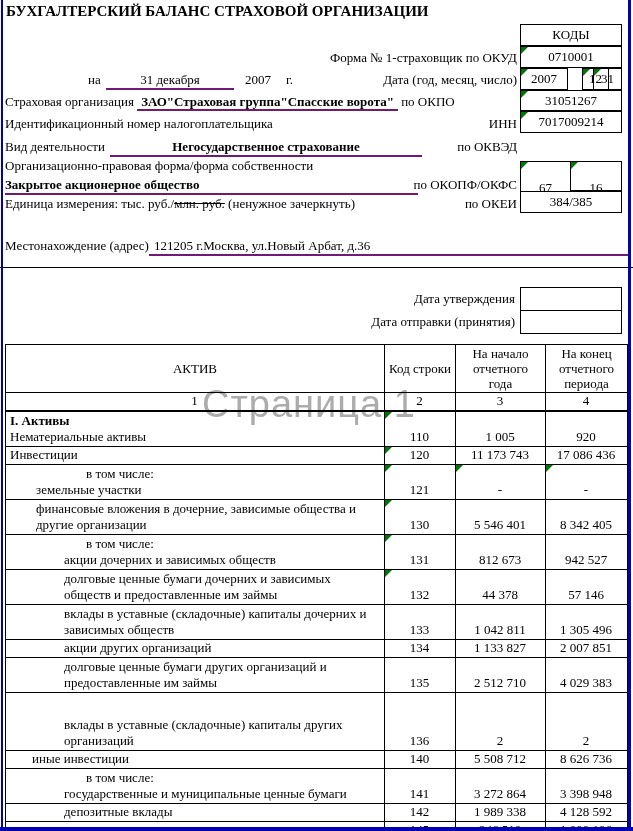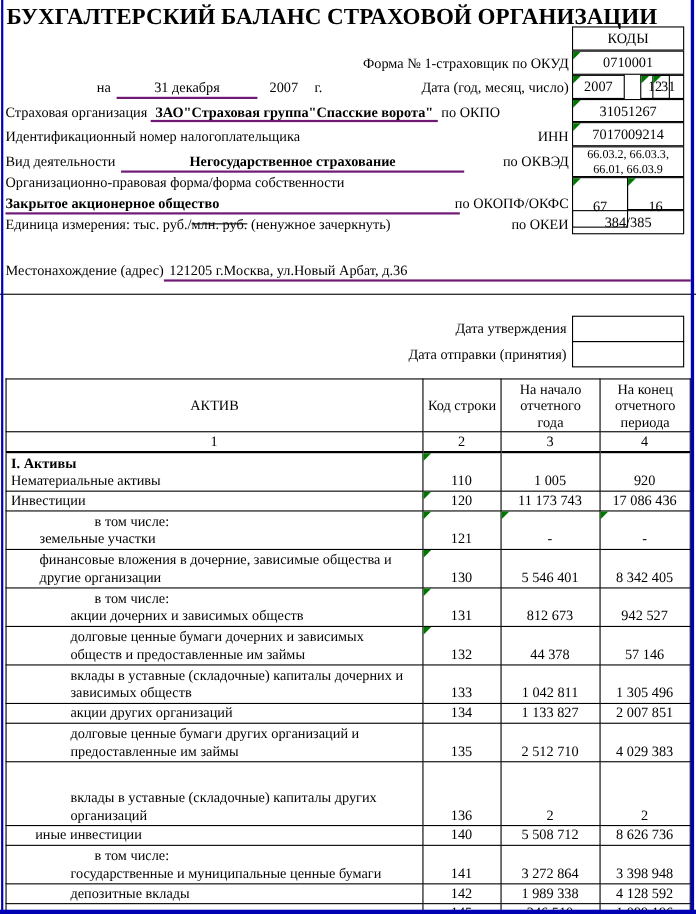--- a/index.html
+++ b/index.html
@@ -4,21 +4,21 @@
 <style>
   * { box-sizing: border-box; }
   html,body { margin:0; padding:0; background:#fff; }
   .page {
     position:relative; width:633px; height:831px; overflow:hidden;
     background:#fff; color:#000;
     font-family:"Liberation Serif", serif; font-size:13px;
   }
   .abs { position:absolute; white-space:nowrap; }
   .b { font-weight:bold; }
-  .title { left:6px; top:3px; font-size:21px; font-weight:bold; }
+  .title { left:6px; top:3px; font-size:15px; font-weight:bold; }
   .watermark {
     position:absolute; left:202px; top:383px; z-index:0;
     font-family:"Liberation Sans", sans-serif; font-size:38px;
     letter-spacing:1px; opacity:.85; white-space:nowrap;
   }
   
   .edge { position:absolute; z-index:6; }
   .edge.l { left:1px; top:0; bottom:0; width:2px; }
   .edge.r { right:2px; top:0; bottom:0; width:3px; }
   .edge.btm { left:0; right:0; bottom:0; height:4px; }
@@ -52,35 +52,32 @@
 </style>
 </head>
 <body>
 
 <div class="page">
 
   <div class="edge l" style="background: rgb(0, 0, 180);"></div>
   <div class="edge r" style="background: rgb(0, 0, 180);"></div>
   <div class="edge btm" style="background: rgb(0, 0, 180);"></div>
 
+  <div class="watermark" style="color: rgb(158, 158, 158);">Страница 1</div>
 
   <div class="abs title">БУХГАЛТЕРСКИЙ БАЛАНС СТРАХОВОЙ ОРГАНИЗАЦИИ</div>
 
   <div class="box" style="top:24px;">КОДЫ</div>
   <div class="box" style="top:46px;"><i class="tri" style="border-top-color: rgb(0, 119, 0);"></i><span>0710001</span></div>
   <div class="box" style="top:68px; width:48px;"><i class="tri" style="border-top-color: rgb(0, 119, 0);"></i><span>2007</span></div>
   <div class="box" style="top:68px; left:567px; width:27px;margin-left:15px;"><i class="tri" style="border-top-color: rgb(0, 119, 0);"></i><span>12</span></div>
   <div class="box" style="top:68px; left:593px; width:29px;"><i class="tri" style="border-top-color: rgb(0, 119, 0);"></i><span>31</span></div>
   <div class="box" style="top:90px; height:21px; line-height:19px;"><i class="tri" style="border-top-color: rgb(0, 119, 0);"></i><span>31051267</span></div>
   <div class="box" style="top:111px;"><i class="tri" style="border-top-color: rgb(0, 119, 0);"></i><span>7017009214</span></div>
-  <div class="box" style="top:133px; height:28px; font-size:11px; line-height:13px; padding-top:1px;">
-    <div>66.03.2, 66.03.3,</div>
-    <div>66.01, 66.03.9</div>
-  </div>
-  <div class="box" style="top:161px; width:51px; height:46px; line-height:52px;"><i class="tri" style="border-top-color: rgb(0, 119, 0);"></i><span>67</span></div>
+  <div class="box" style="top:161px; width:51px; height:31px; line-height:52px;"><i class="tri" style="border-top-color: rgb(0, 119, 0);"></i><span>67</span></div>
   <div class="box" style="top:161px; left:570px; width:52px; height:30px; line-height:52px;"><i class="tri" style="border-top-color: rgb(0, 119, 0);"></i><span>16</span></div>
   <div class="box" style="top:191px;">384/385</div>
 
   <div class="abs" style="top:50px; right:116px;">Форма № 1-страховщик по ОКУД</div>
 
   <div>
     <span class="abs" style="top:72px; left:88px;text-align:center;">на</span>
     <span class="abs u" style="top:72px; left:106px; width:128px; text-align:center;">31 декабря</span>
     <span class="abs" style="top:72px; left:245px;">2007</span>
     <span class="abs" style="top:72px; left:286px;">г.</span>

